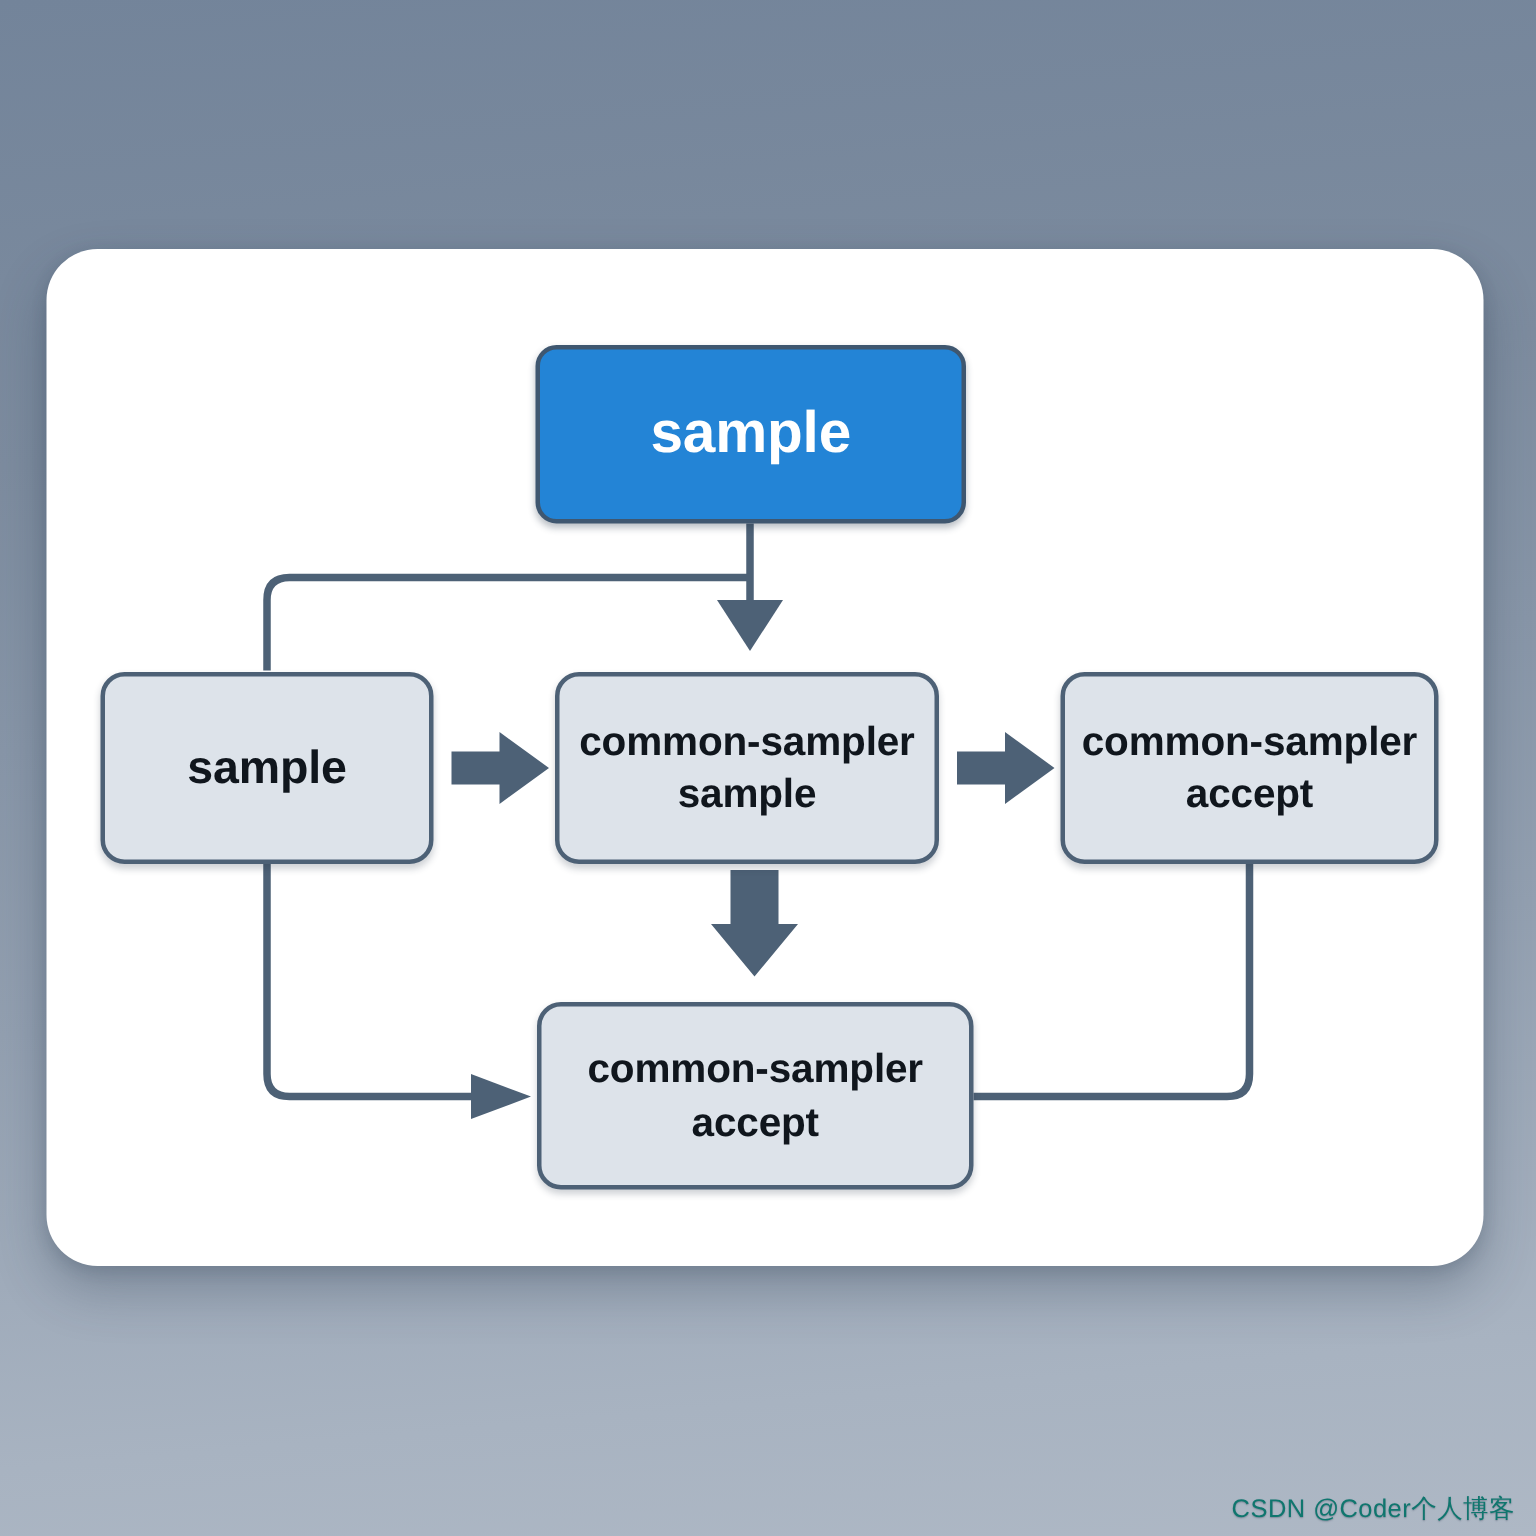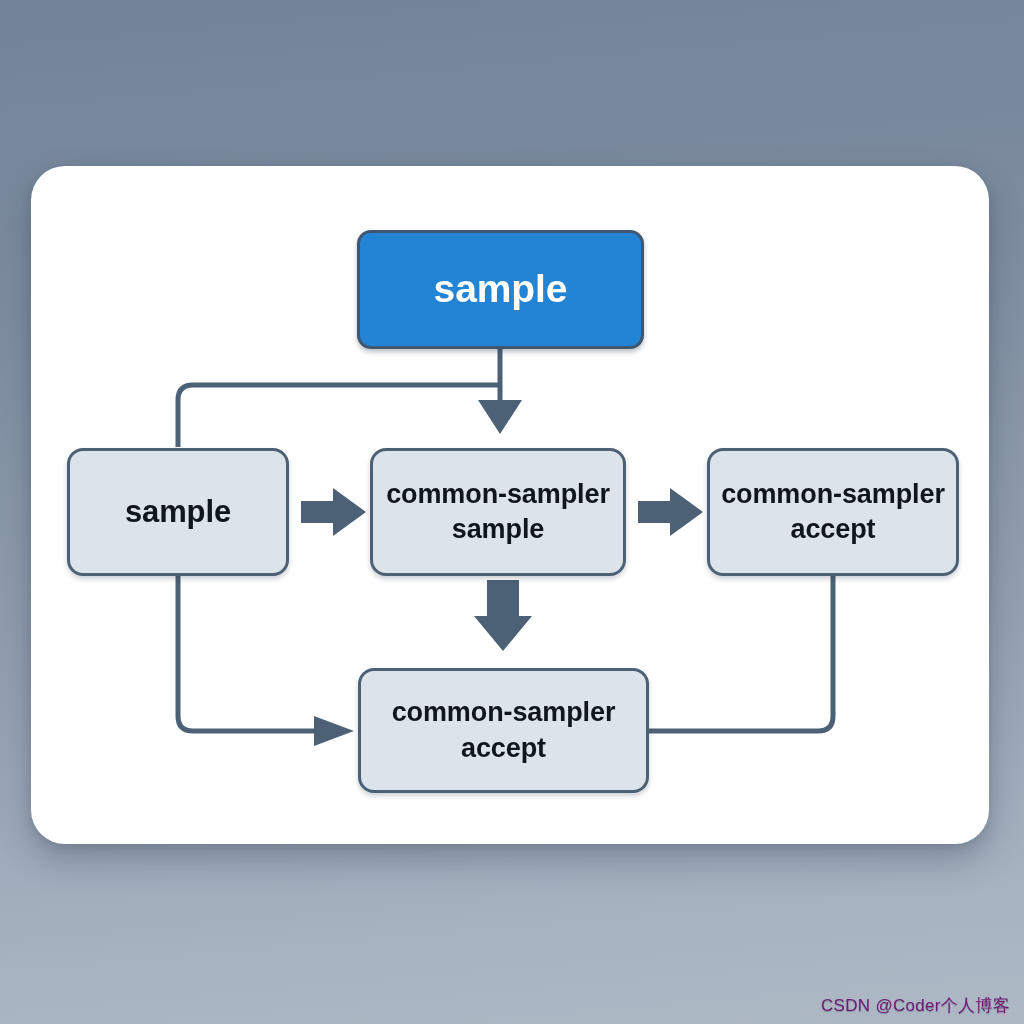--- a/index.html
+++ b/index.html
@@ -85,21 +85,21 @@
   #node-cs-sample   { left: 370px; top: 448px; width: 256px; height: 128px; }
   #node-cs-accept-r { left: 707px; top: 448px; width: 252px; height: 128px; }
   #node-cs-accept-b { left: 358px; top: 668px; width: 291px; height: 125px; }
 
   
   .watermark {
     position: absolute;
     right: 14px;
     bottom: 7px;
     font-size: 17px;
-    color: #701a75;
+    color: #0f766e;
     text-shadow: 0 1px 1px rgba(70, 85, 105, 0.45);
     white-space: nowrap;
     letter-spacing: 0.3px;
   }
 </style>
 </head>
 <body>
 
 <div id="stage">
 

